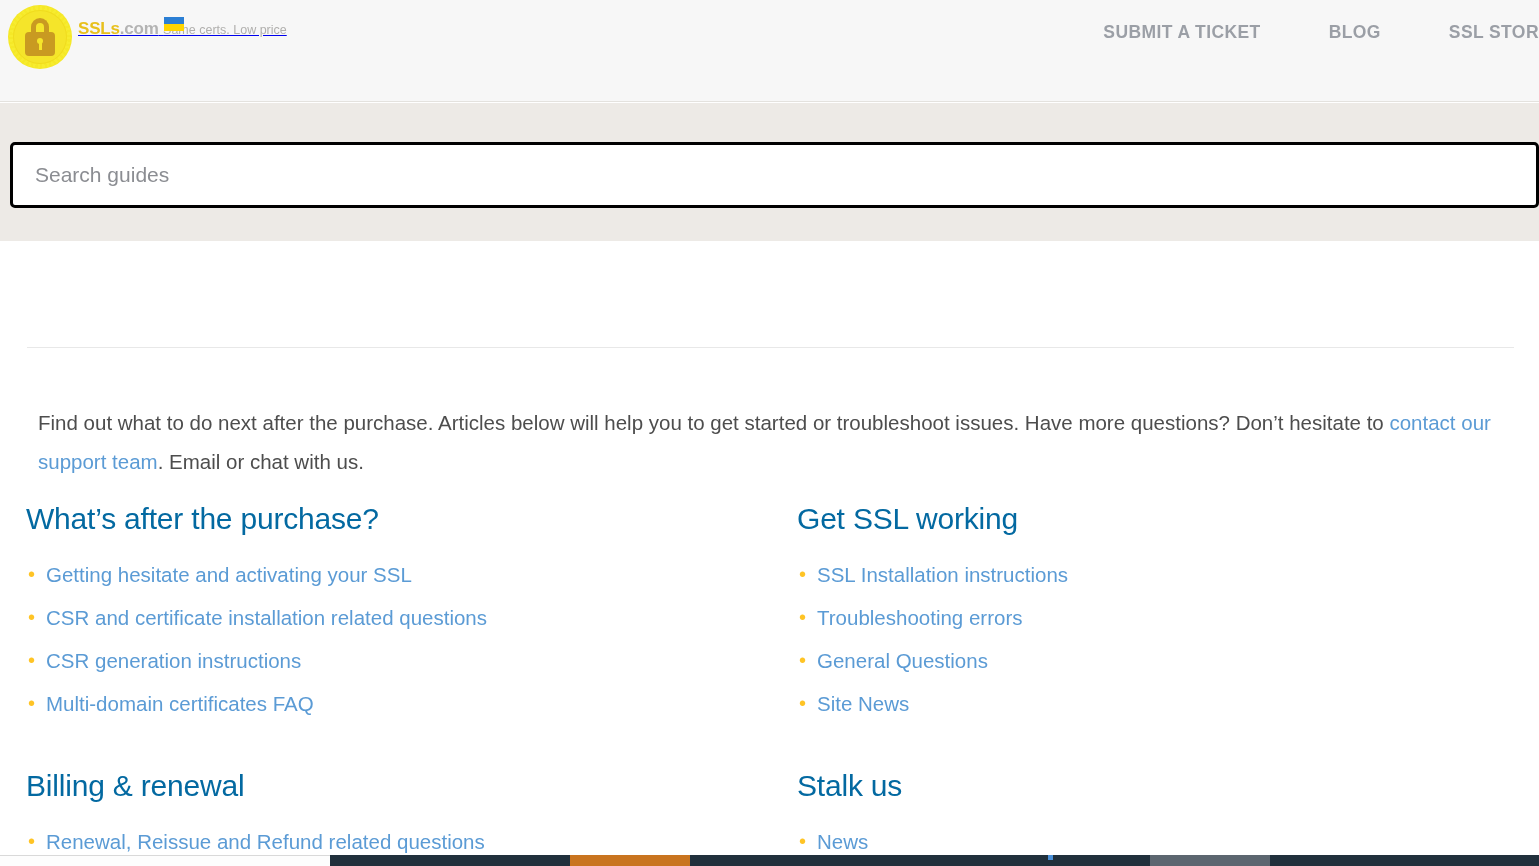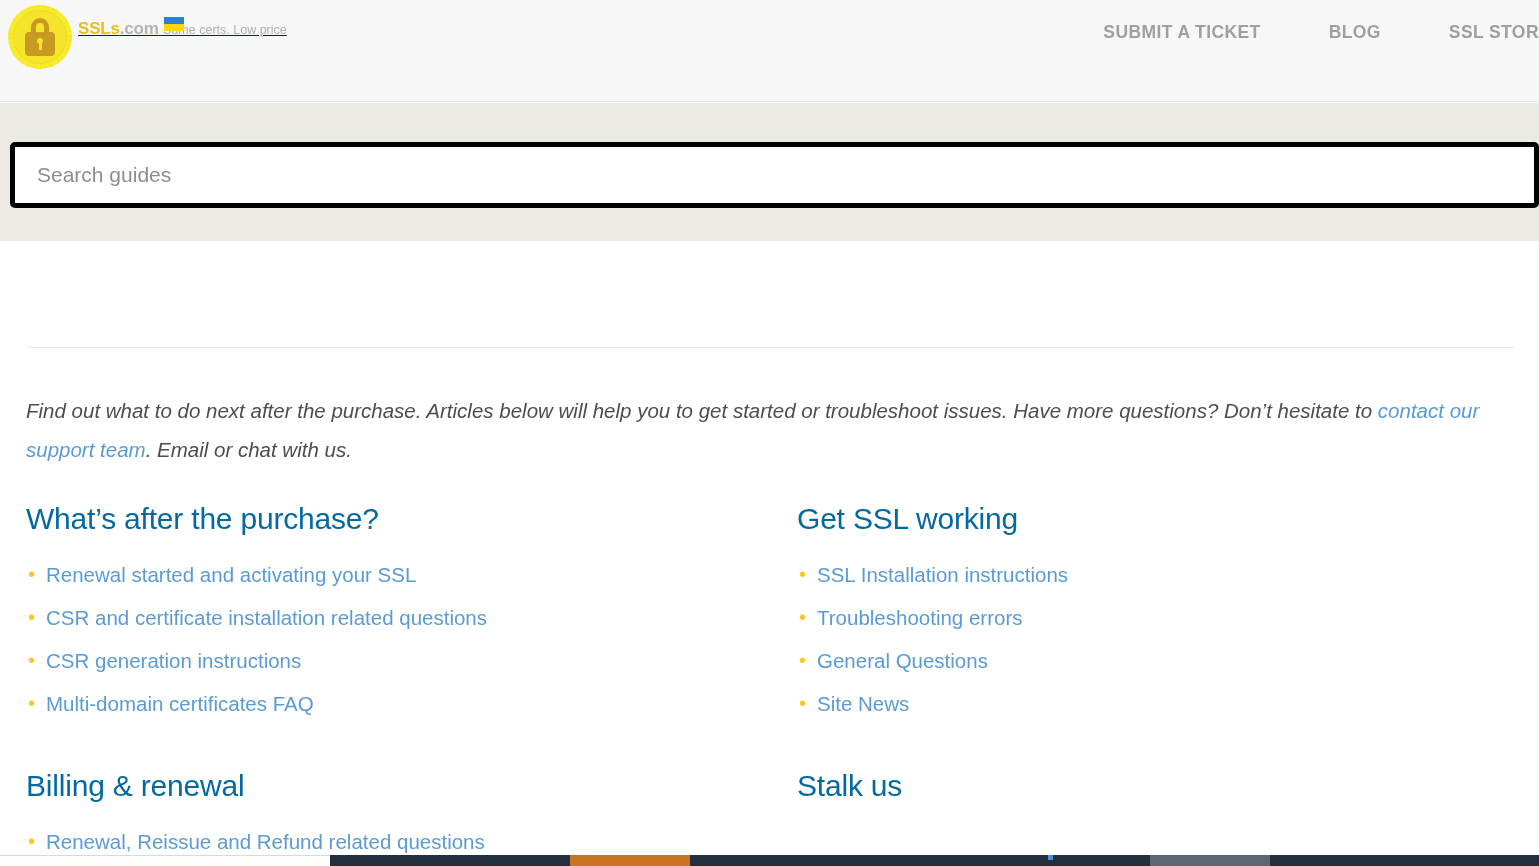--- a/index.html
+++ b/index.html
@@ -149,21 +149,21 @@
     position: absolute;
     top: 103px; left: 0;
     width: 1539px; height: 138px;
     background: #edeae6;
   }
   #search-input {
     position: absolute;
     left: 10px; top: 39px;
     width: 1529px; height: 66px;
     background: #ffffff;
-    border: 5px solid #000000;
+    border: 3px solid #000000;
     border-radius: 5px;
     padding: 0 22px;
     font-family: "Liberation Sans", sans-serif;
     font-size: 21px;
     color: #575757;
     outline: none;
   }
   #search-input::placeholder { color: #8b8d92; opacity: 1; }
 
   
@@ -192,22 +192,21 @@
     background: #e8e8e8;
   }
 
   #intro {
     position: absolute;
     left: 26px; top: 150px;
     width: 1492px;
     font-size: 20.5px;
     line-height: 39px;
     color: #4d4d4d;
-    margin: 0;
-    font-style: italic;
+    margin: 12px;
   }
   #intro a {
     color: #5b9bd5;
     text-decoration: none;
     cursor: pointer;
   }
 
   
   .col { position: absolute; top: 258px; }
   #col-left  { left: 26px;  width: 740px; }
@@ -303,21 +302,21 @@
 
 <div id="content">
 
   <div id="title-rule"></div>
 
   <p id="intro"><span>Find out what to do next after the purchase. Articles below will help you to get started or troubleshoot issues. Have more questions? Don’t hesitate to </span><a href="#">contact our support team</a><span>. Email or chat with us.</span></p>
 
   <div class="col" id="col-left">
     <h2 class="section-title">What’s after the purchase?</h2>
     <ul class="link-list">
-      <li><a href="#">Renewal started and activating your SSL</a></li>
+      <li><a href="#">Getting hesitate and activating your SSL</a></li>
       <li><a href="#">CSR and certificate installation related questions</a></li>
       <li><a href="#">CSR generation instructions</a></li>
       <li><a href="#">Multi-domain certificates FAQ</a></li>
     </ul>
 
     <h2 class="section-title second">Billing &amp; renewal</h2>
     <ul class="link-list">
       <li><a href="#">Renewal, Reissue and Refund related questions</a></li>
     </ul>
   </div>
@@ -325,20 +324,23 @@
   <div class="col" id="col-right">
     <h2 class="section-title">Get SSL working</h2>
     <ul class="link-list">
       <li><a href="#">SSL Installation instructions</a></li>
       <li><a href="#">Troubleshooting errors</a></li>
       <li><a href="#">General Questions</a></li>
       <li><a href="#">Site News</a></li>
     </ul>
 
     <h2 class="section-title second">Stalk us</h2>
+    <ul class="link-list">
+      <li><a href="#">News</a></li>
+    </ul>
   </div>
 
 </div>
 
 <div id="taskbar">
   <span class="tb-seg" id="tb-left-gray"></span>
   <span class="tb-seg" id="tb-dark-1"></span>
   <span class="tb-seg" id="tb-orange"></span>
   <span class="tb-seg" id="tb-dark-2"></span>
   <span class="tb-seg" id="tb-blue-tick"></span>

